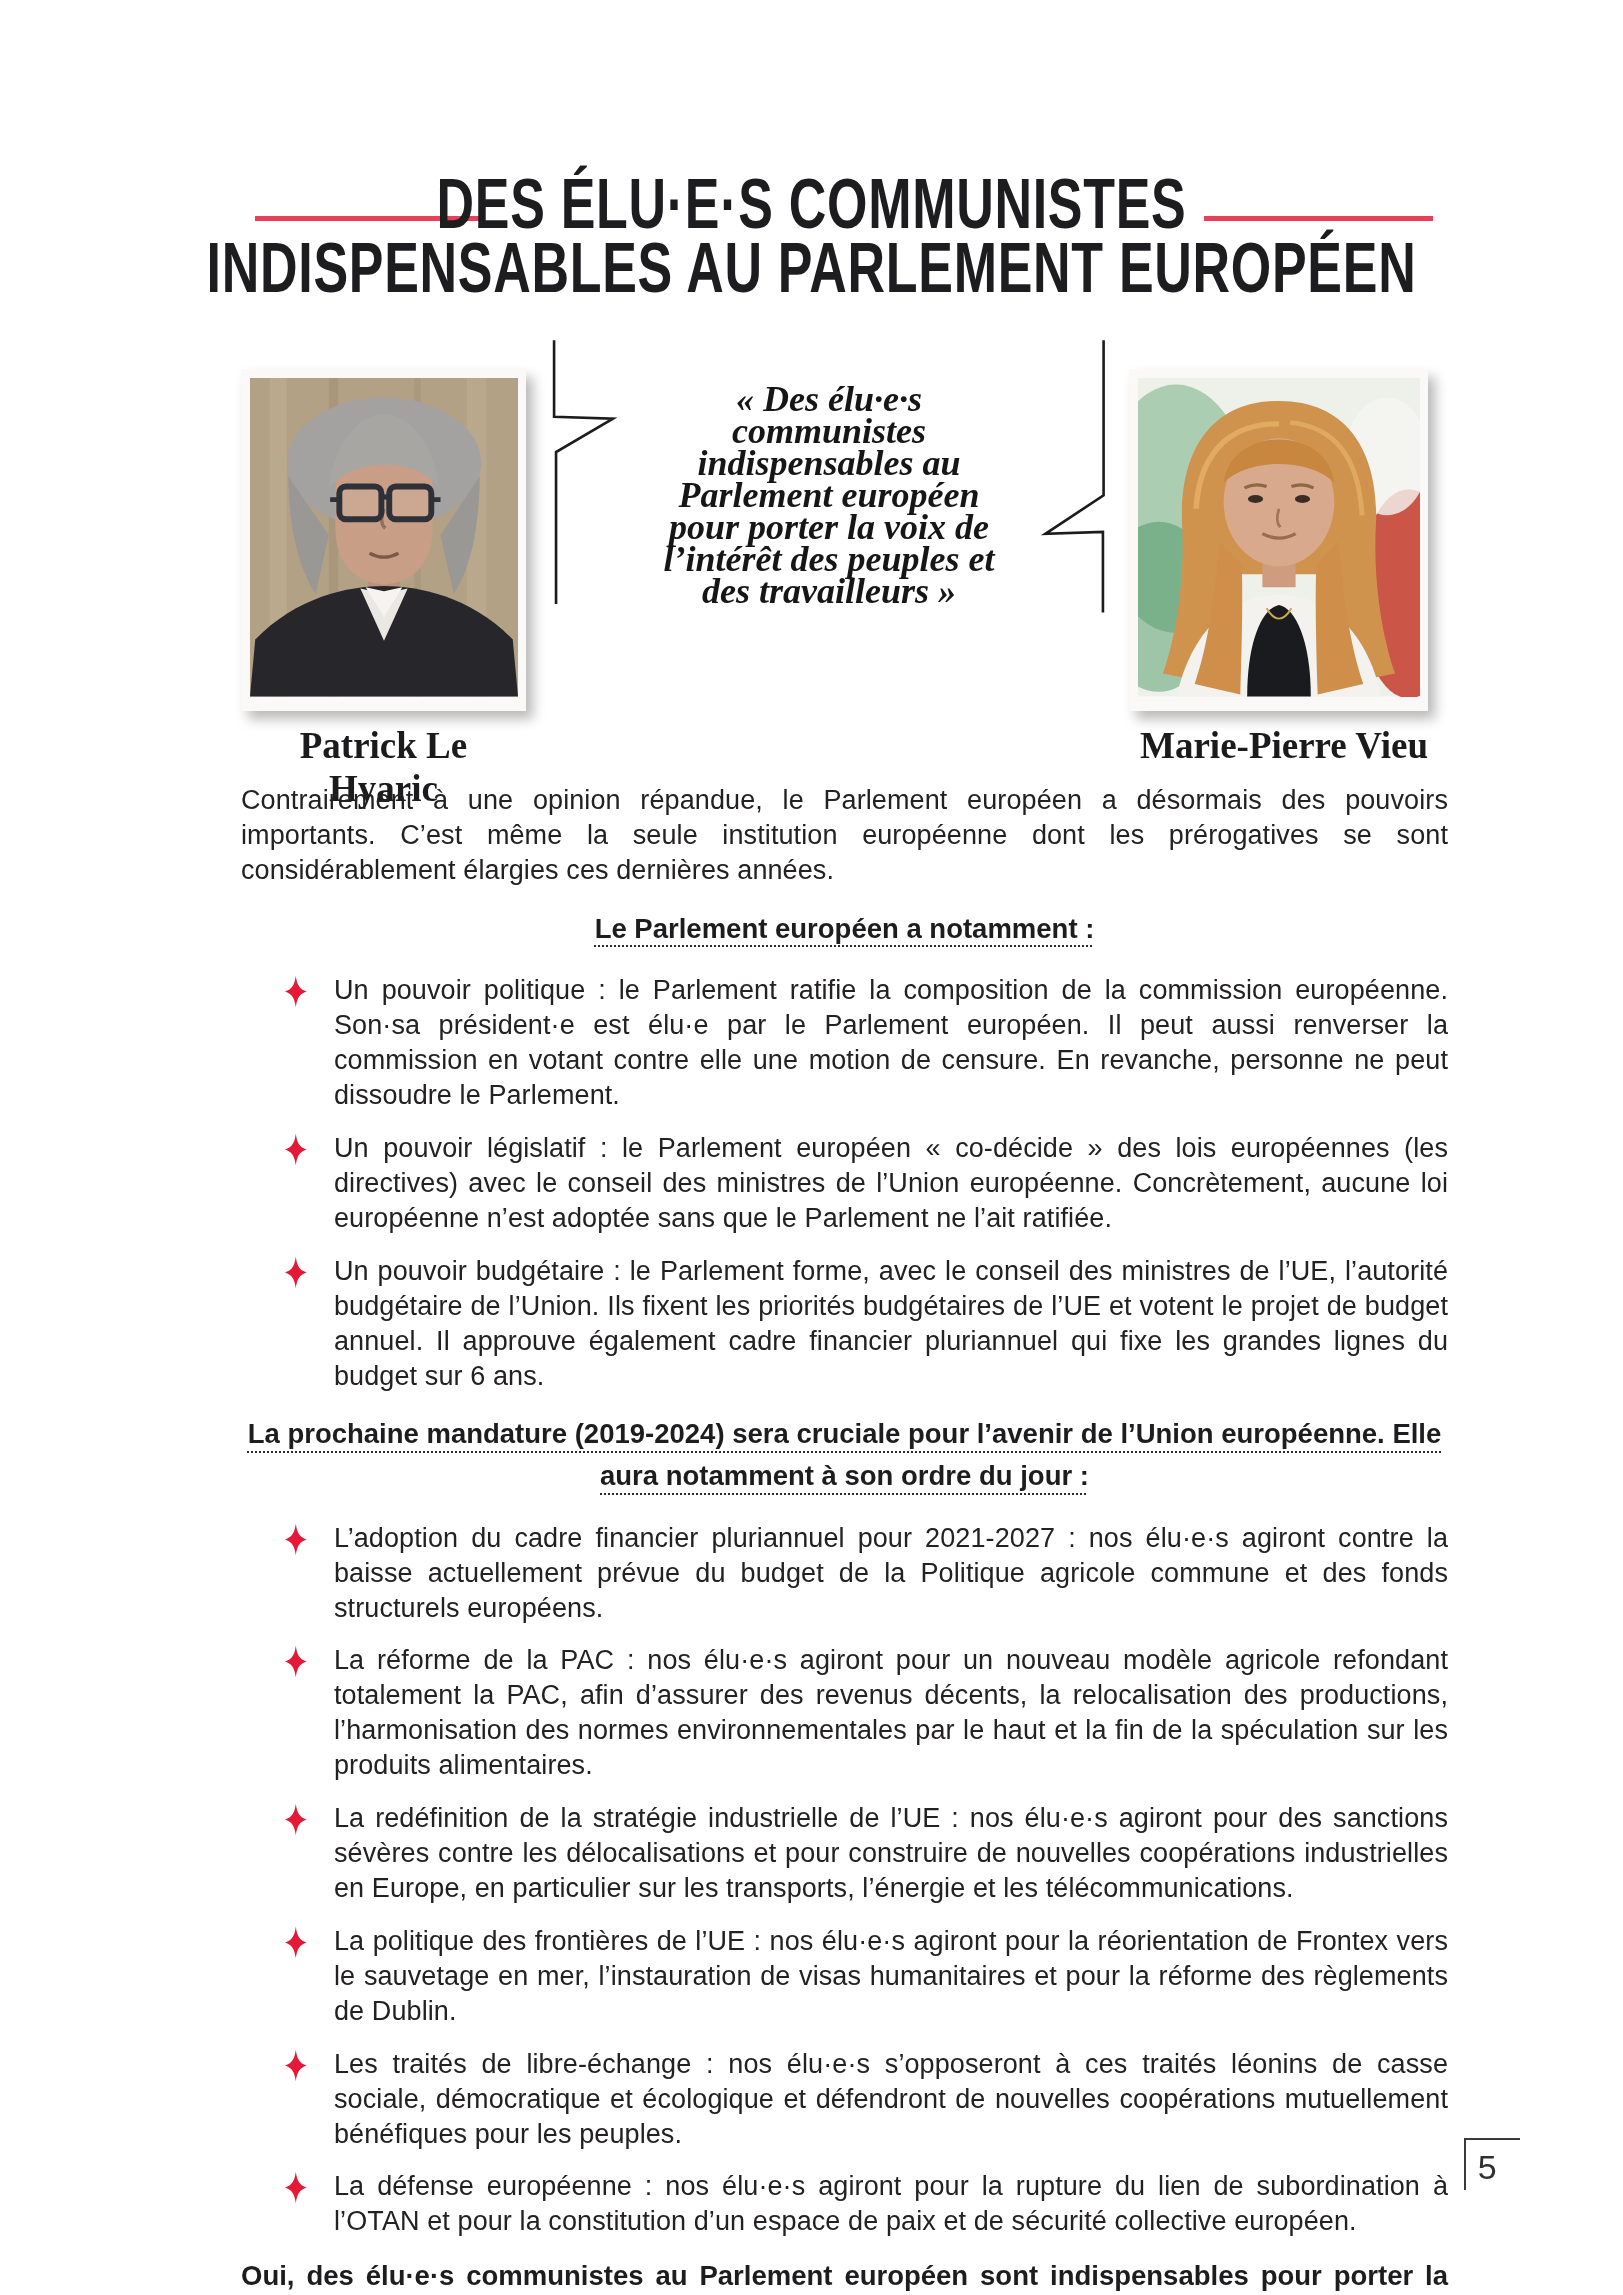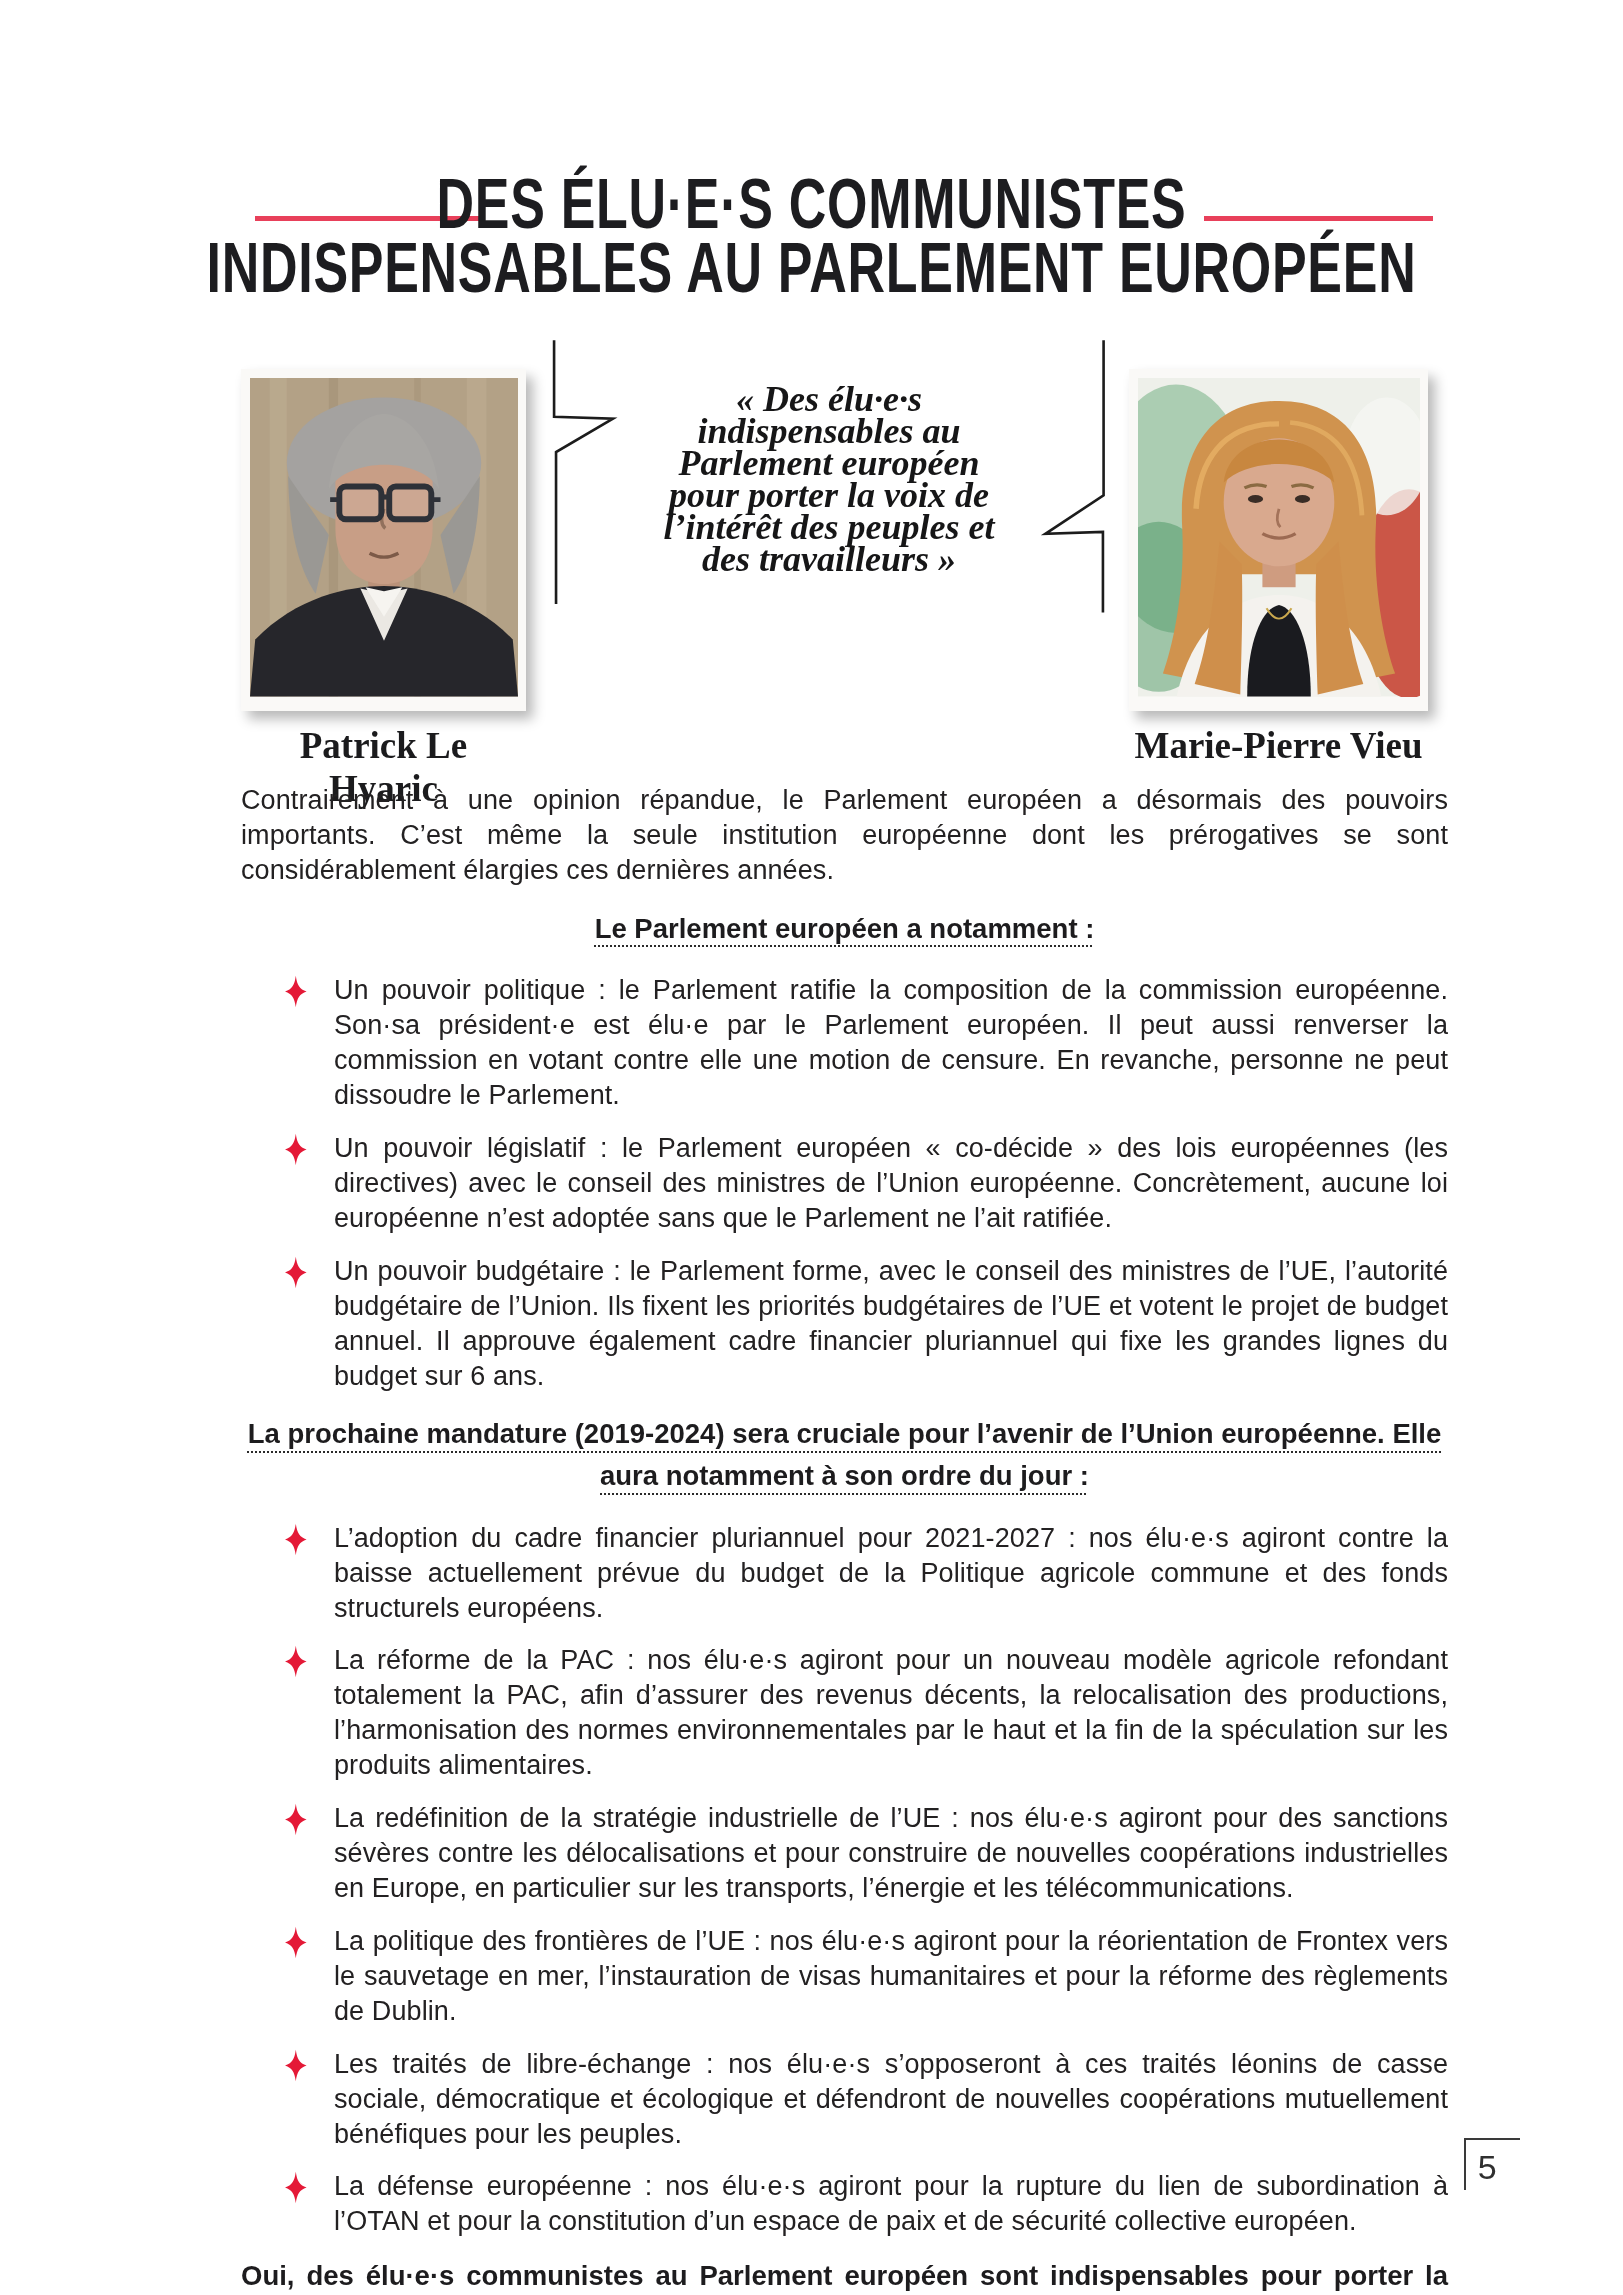--- a/index.html
+++ b/index.html
@@ -33,21 +33,21 @@
     box-shadow:6.5px 7.9px 11.8px rgba(0,0,0,0.28);
   }
   .polaroid.left{left:241px;}
   .polaroid.right{left:1129px; width:299px;}
   .polaroid svg{width:100%; height:100%; display:block;}
   .caption{
     position:absolute; top:724px; font-family:"Liberation Serif", serif;
     font-weight:700; font-size:37px; color:#1b1b1d; text-align:center;
   }
   .caption.left{left:241px; width:285px;}
-  .caption.right{left:1129px; width:299px;}
+  .caption.right{left:1129px; width:299px;text-align:right;}
   .quote{
     position:absolute; left:587px; top:383px; width:484px; text-align:center;
     font-family:"Liberation Serif", serif; font-style:italic; font-weight:700;
     font-size:36px; line-height:32px; color:#161617;
   }
   .pointers{position:absolute; left:0; top:0; width:1623px; height:2295px; pointer-events:none;}
   .pointers path{stroke:var(--line); stroke-width:4; fill:none;}
   
   .content{position:absolute; left:241px; top:783px; width:1207px;}
   .intro{font-size:27px; line-height:35px; text-align:justify; letter-spacing:0.1px;}
@@ -141,20 +141,21 @@
   </div>
 
   <svg class="pointers" viewBox="0 0 2481 3508">
     <path d="M847 520 V637 L937 640 L850 691 L850 923"></path>
     <path d="M1687 520 V757 L1598 816 L1686 813 V936"></path>
   </svg>
 
   <div class="quote">
 
   <div class="qline">« Des élu·e·s</div>
+      <div class="qline">communistes</div>
       <div class="qline">indispensables au</div>
       <div class="qline">Parlement européen</div>
       <div class="qline">pour porter la voix de</div>
       <div class="qline">l’intérêt des peuples et</div>
       <div class="qline">des travailleurs »</div>
     </div>
 
   <div class="caption left">Patrick Le Hyaric</div>
   <div class="caption right">Marie-Pierre Vieu</div>
 

